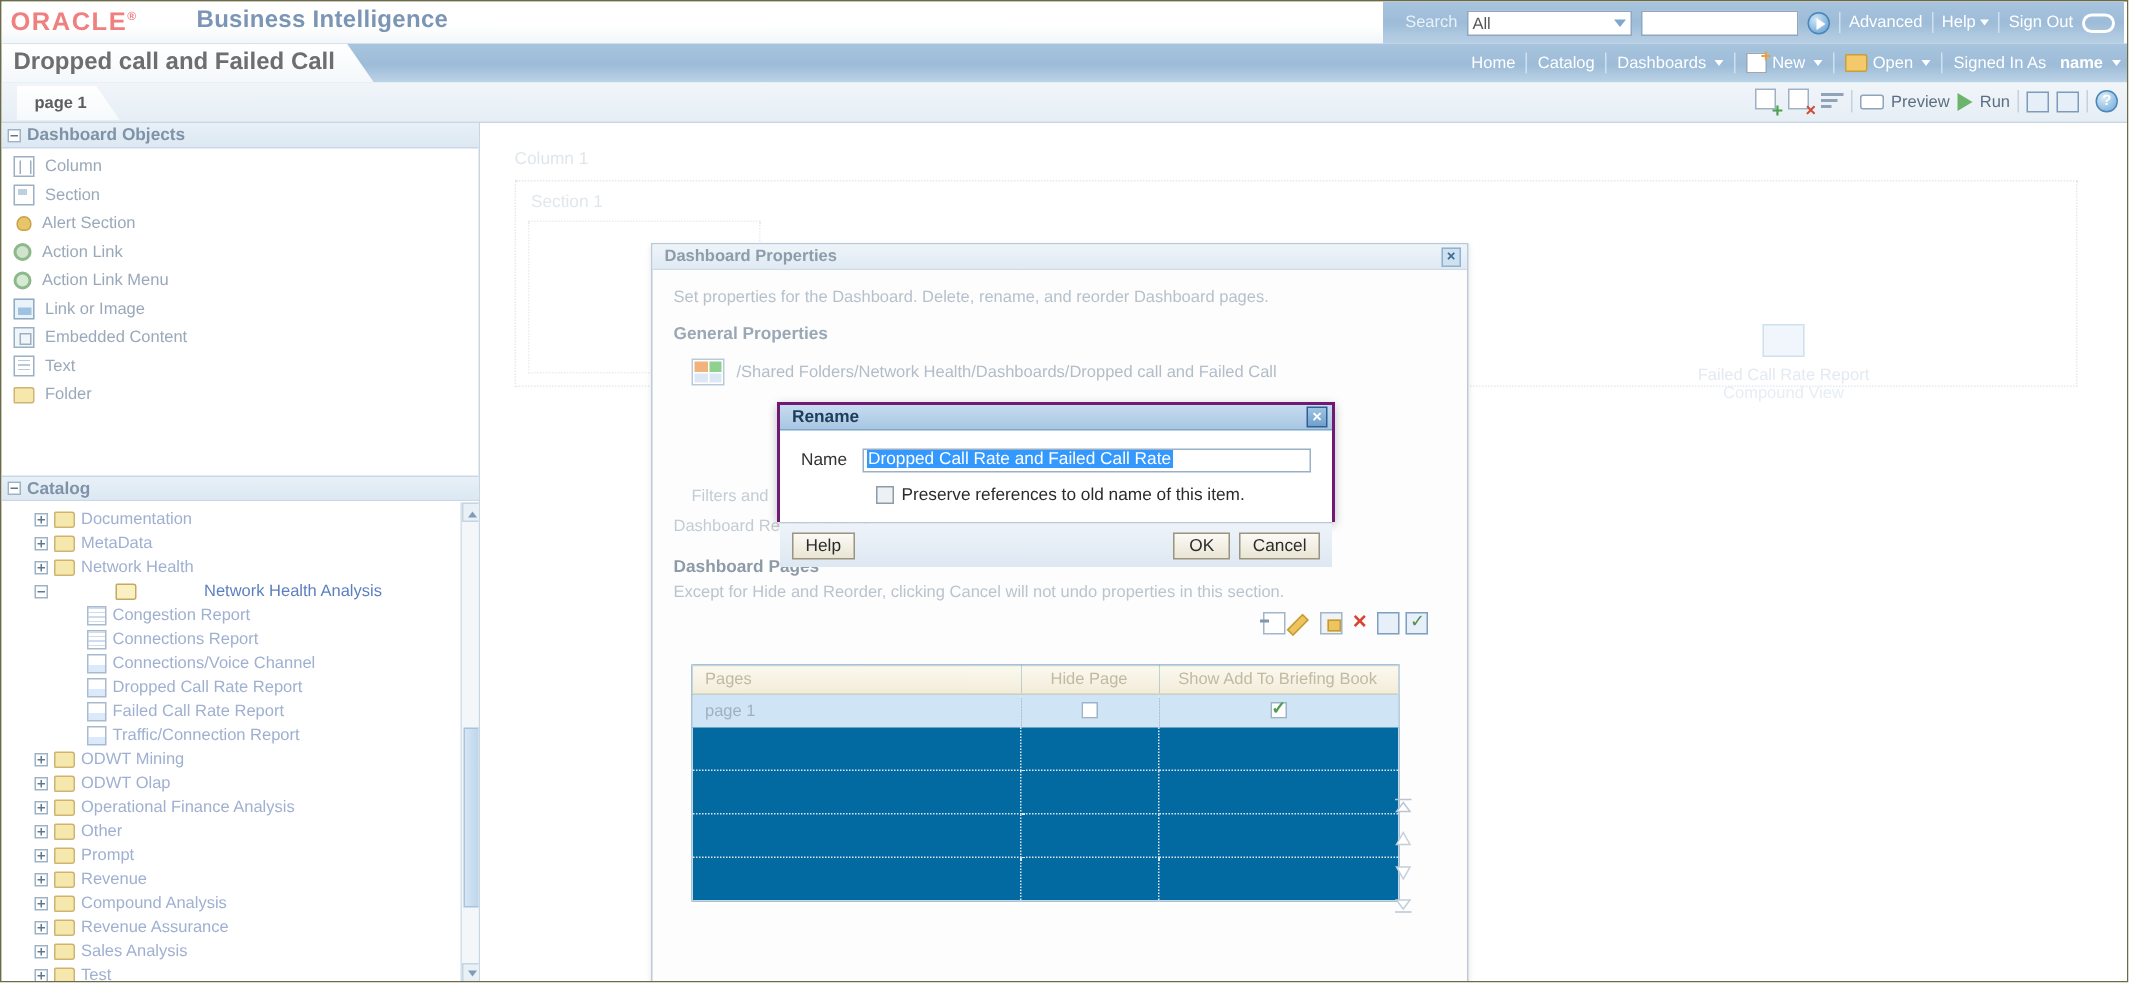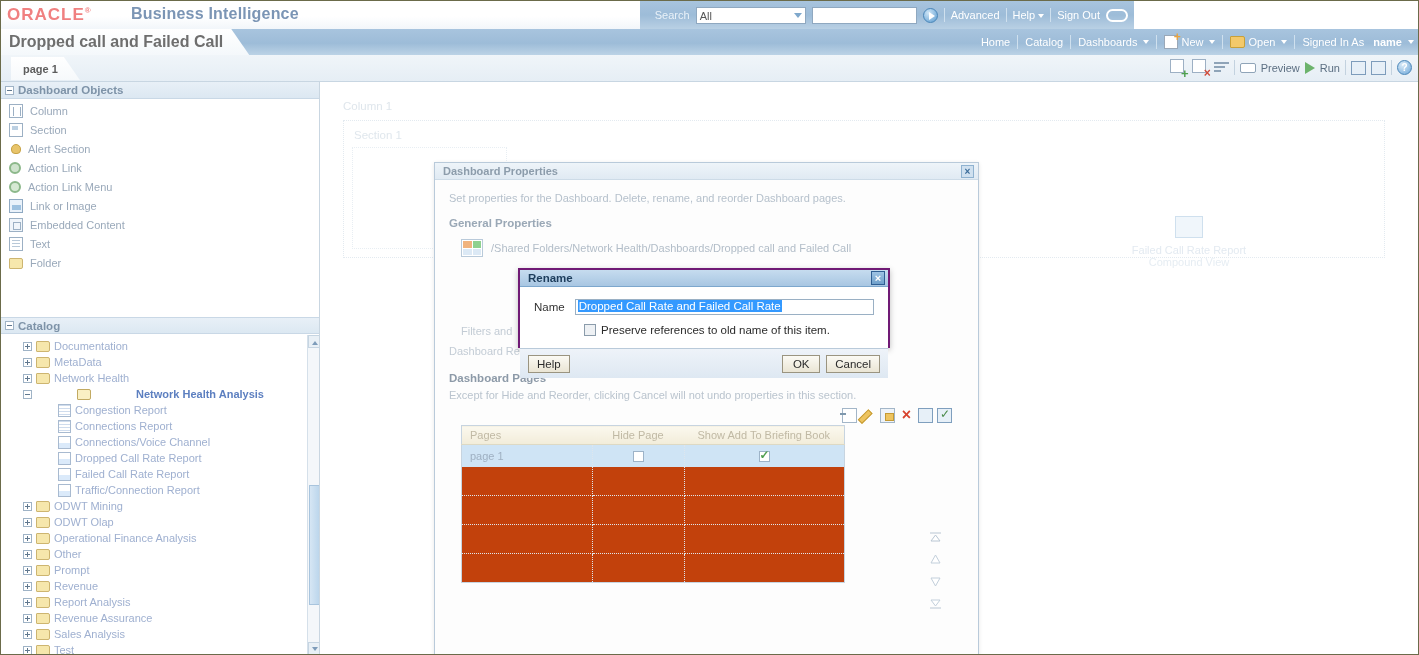--- a/index.html
+++ b/index.html
@@ -15,21 +15,21 @@
   #app {
     position: relative;
     width: 1419px; height: 655px;
     border: 1px solid #6b6b4a;
     overflow: hidden;
     background: #fff;
   }
 
   
   .gheader {
-    position: absolute; left: 0; top: 0; width: 1133px; height: 28px;
+    position: absolute; left: 0; top: 0; width: 1415px; height: 28px;
     background: linear-gradient(to bottom, #ffffff 0%, #ffffff 55%, #f2f6fa 100%);
   }
   .oracle-logo {
     position: absolute; left: 6px; top: 4px;
     font-family: "Liberation Sans", sans-serif;
     font-weight: bold; font-size: 17px; letter-spacing: 1px;
     color: #f08080;
   }
   .oracle-logo .reg { font-size: 8px; vertical-align: super; }
   .bi-title {
@@ -256,21 +256,21 @@
   .cat-tree {
     position: absolute; left: 0; top: 18px; right: 14px; bottom: 0;
     overflow: hidden; padding-top: 3px;
   }
   .tree-row {
     height: 16px; display: flex; align-items: center; gap: 4px;
     font-size: 11px; color: #9fb0d0; cursor: default; white-space: nowrap;
   }
   .tree-row.lvl1 { padding-left: 22px; }
   .tree-row.lvl2 { padding-left: 57px; }
-  .tree-row.sel { color: #5c7fc0; font-weight: bold; gap: 45px; }
+  .tree-row.sel { color: #5c7fc0; font-weight: normal; gap: 45px; }
   .fold {
     width: 14px; height: 11px; flex: none;
     background: #f6e7ac; border: 1px solid #cdb570; border-radius: 1px 2px 2px 1px;
   }
   .fold.open { background:#faf0c4; border-color:#c2aa62; }
   .rep {
     width: 13px; height: 13px; flex: none; background: #fff;
     border: 1px solid #a8bad0;
     background-image: repeating-linear-gradient(to bottom,#cfdced 0 1px,#fff 1px 3px);
   }
@@ -406,22 +406,22 @@
     content:""; position:absolute; left:4px; top:4px; width:7px; height:6px;
     background:#eec45f; border:1px solid #c49a34;
   }
   .pt-del { color:#d8442f; font-weight:bold; font-size:16px; line-height:14px; text-align:center; }
   .pt-blue { background:#e7f0f8; border:1px solid #7f9fbe; }
   .pt-blue.chk::after {
     content:"\2713"; position:absolute; left:2px; top:-2px; color:#4d8d4d; font-size:12px;
   }
 
   .pages-table {
-    margin-top: 2px; margin-left: 12px; width: 384px;
-    border: 1px solid #c7d4e0; border-collapse: collapse; background:#c2410c;
+    margin-top: 20px; margin-left: 12px; width: 472px;
+    border: 1px solid #c7d4e0; border-collapse: collapse; background:#0369a1;
   }
   .pages-table th {
     height: 19px; background: linear-gradient(to bottom,#fbf8ee,#f2ecd9);
     border-bottom: 1px solid #ddd9c4;
     font-size: 11px; font-weight: normal; color: #c0b9a4; text-align: left;
     padding-left: 8px;
   }
   .pages-table th.c { text-align: center; padding-left: 0; }
   .pages-table td {
     height: 22px; font-size: 11px; color: #9fb0c2; padding-left: 8px;
@@ -706,21 +706,21 @@
             <span>Prompt</span>
           </div>
           <div class="tree-row lvl1">
             <span class="expander plus"></span>
             <span class="fold"></span>
             <span>Revenue</span>
           </div>
           <div class="tree-row lvl1">
             <span class="expander plus"></span>
             <span class="fold"></span>
-            <span>Report Analysis</span>
+            <span>Compound Analysis</span>
           </div>
           <div class="tree-row lvl1">
             <span class="expander plus"></span>
             <span class="fold"></span>
             <span>Revenue Assurance</span>
           </div>
           <div class="tree-row lvl1">
             <span class="expander plus"></span>
             <span class="fold"></span>
             <span>Sales Analysis</span>

